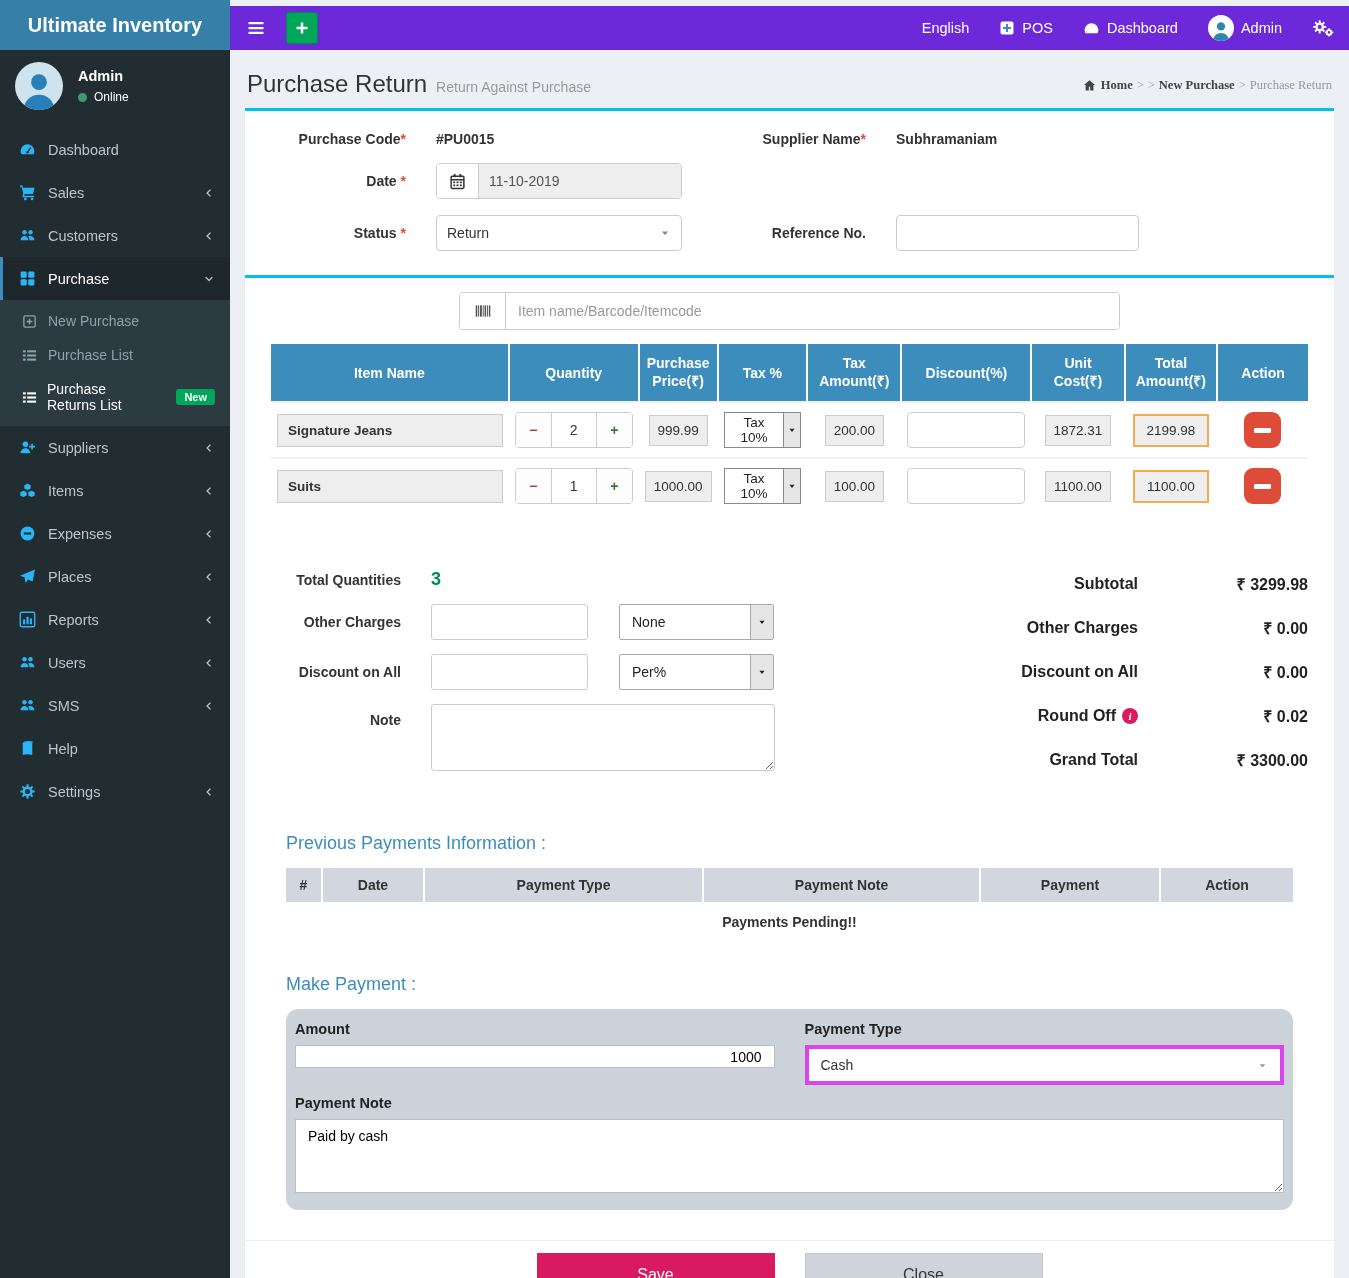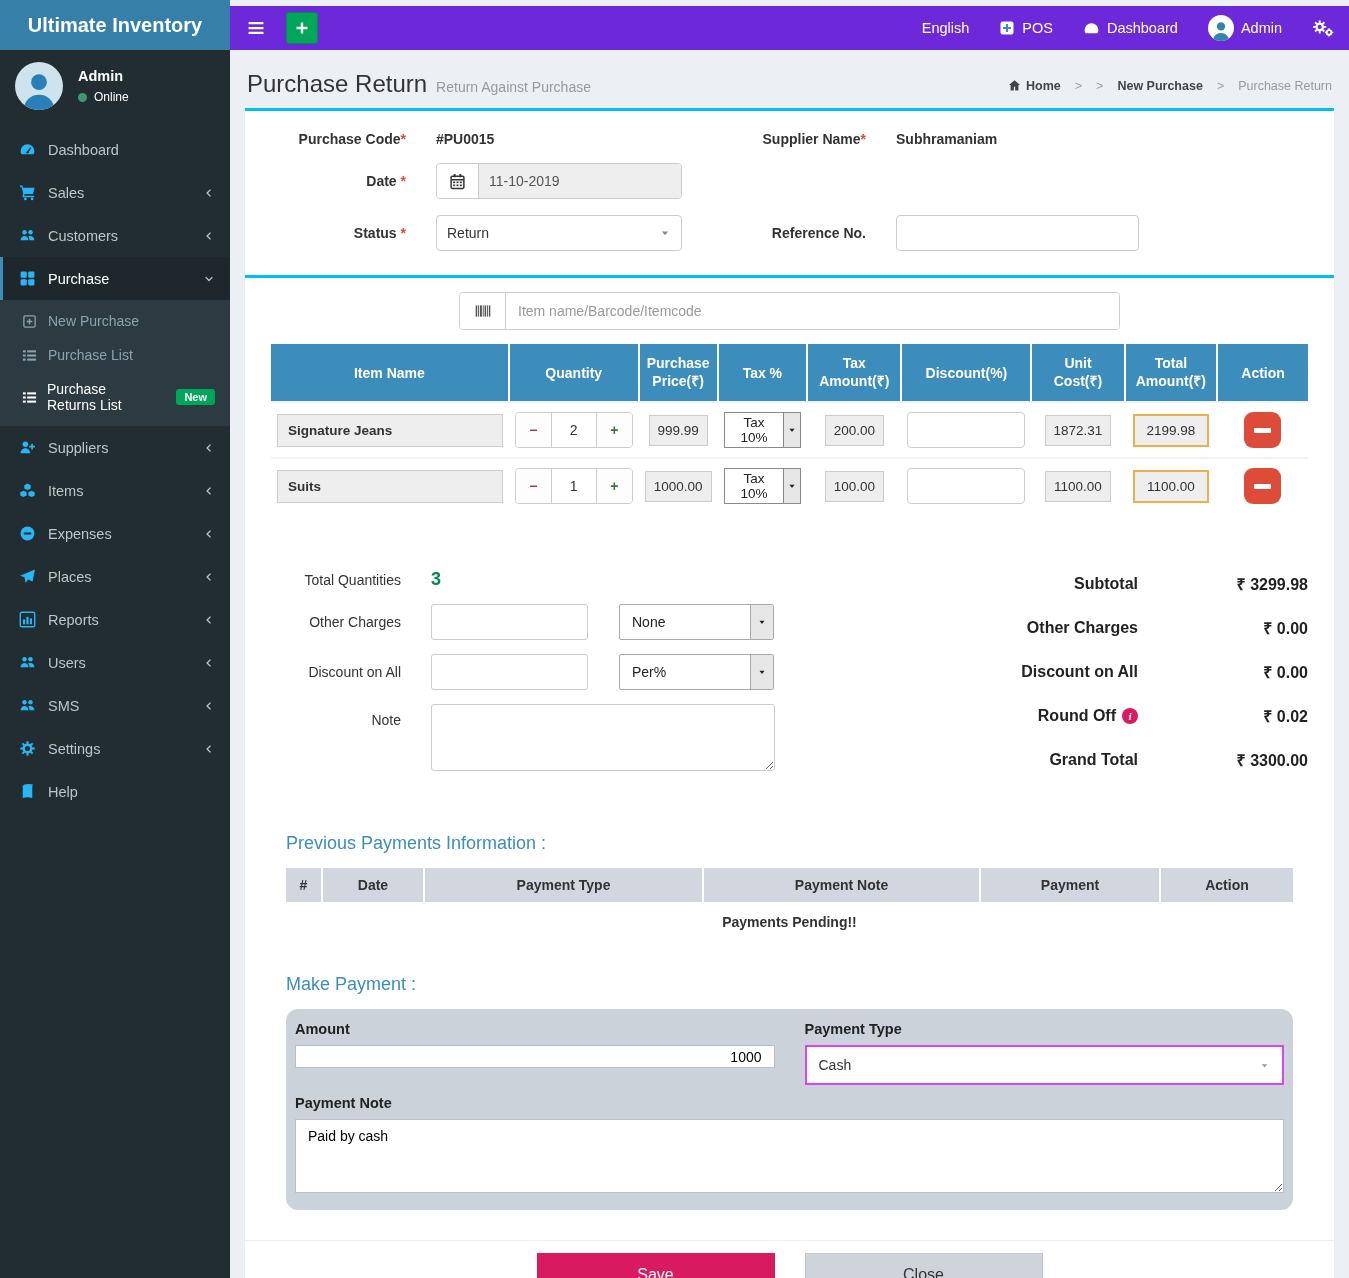--- a/index.html
+++ b/index.html
@@ -58,21 +58,21 @@
   .submenu-item .mi-icon { color:#8aa4af; width:16px; }
   .submenu-item.current { color:#fff; }
   .submenu-item.current .mi-icon { color:#fff; }
   .badge-new { background:#00a65a; color:#fff; font-size:11px; font-weight:700; padding:2px 8px; border-radius:3px; margin-left:8px; }
 
   
   .content { padding:15px 15px 0 15px; flex:1; }
   .content-header { display:flex; align-items:baseline; padding:5px 2px 10px 2px; }
   .page-title { font-size:24px; color:#333; font-weight:500; }
   .page-subtitle { font-size:14px; color:#999; margin-left:9px; }
-  .breadcrumb { margin-left:auto; display:flex; align-items:center; gap:14px; font-size:12.5px; color:#444; }
+  .breadcrumb { margin-left:auto; display:flex; align-items:center; gap:4px; font-size:12.5px; color:#444;font-family:Liberation Serif, serif; }
   .breadcrumb .crumb { cursor:pointer; font-weight:600; display:flex; align-items:center; gap:5px; }
   .breadcrumb .sep { color:#9aa0a6; }
   .breadcrumb .current { color:#999; font-weight:400; cursor:default; }
 
   
   .box { background:#fff; border-top:3px solid #00c0ef; box-shadow:0 1px 1px rgba(0,0,0,0.1); margin-bottom:15px; }
   .box-body { padding:20px 26px 0 26px; }
 
   
   .form-grid { display:grid; grid-template-columns:135px 246px 154px 243px; column-gap:30px; row-gap:16px; align-items:center; padding-bottom:24px; }
@@ -117,21 +117,21 @@
   .tax-select .tx-label { display:flex; align-items:center; padding:0 10px; font-size:13.5px; color:#222; }
   .tax-select .tx-btn { width:22px; background:#e6e6e6; border-left:1px solid #8a8a8a; display:flex; align-items:center; justify-content:center; color:#222; }
   .disc-input { width:118px; height:36px; border:1px solid #ccc; border-radius:4px; padding:0 8px; font-family:inherit; outline:none; }
   .del-btn { width:37px; height:36px; background:#dd4b39; border:0; border-radius:9px; display:inline-flex; align-items:center; justify-content:center; cursor:pointer; }
   .del-btn .bar { width:17px; height:5px; background:#fff; border-radius:1px; }
 
   
   .summary { display:flex; padding:28px 26px 34px 26px; }
   .sum-left { width:560px; }
   .sum-row { display:flex; align-items:center; margin-bottom:14px; }
-  .sum-label { width:130px; text-align:right; font-weight:400; color:#333; flex-shrink:0; }
+  .sum-label { width:130px; text-align:right; font-weight:700; color:#333; flex-shrink:0; }
   .sum-field { margin-left:30px; }
   .green-number { color:#008d4c; font-weight:700; font-size:18px; }
   .small-input { width:157px; height:36px; border:1px solid #c8cdd4; border-radius:3px; padding:0 8px; font-family:inherit; outline:none; }
   .native-select { display:inline-flex; height:36px; width:155px; border:1px solid #aaa; background:#fff; align-items:stretch; cursor:pointer; margin-left:31px; border-radius:2px; overflow:hidden; }
   .native-select .ns-label { display:flex; align-items:center; padding:0 12px; color:#222; flex:1; }
   .native-select .ns-btn { width:23px; background:#e6e6e6; border-left:1px solid #aaa; display:flex; align-items:center; justify-content:center; color:#222; }
   .note-textarea { width:344px; height:67px; border:1px solid #c8cdd4; border-radius:3px; padding:6px 8px; font-family:inherit; font-size:13.5px; resize:both; outline:none; }
   .sum-right { margin-left:auto; width:420px; padding-top:4px; }
   .tot-row { display:flex; margin-bottom:22px; }
   .tot-label { width:250px; text-align:right; font-weight:700; font-size:16px; color:#222; display:flex; justify-content:flex-end; align-items:center; gap:6px; }
@@ -146,21 +146,21 @@
   table.payments th:last-child { border-right:0; }
   table.payments td { padding:10px; text-align:center; font-weight:700; border-top:2px solid #fff; background:#fff; }
   .pay-empty { color:#333; }
 
   
   .pay-panel { background:#ccd2da; border-radius:12px; padding:12px 9px 14px 9px; margin-bottom:30px; }
   .pay-grid { display:flex; gap:30px; margin-bottom:10px; }
   .pay-col { flex:1; }
   .pay-label { font-weight:700; color:#222; margin-bottom:8px; font-size:14.5px; }
   .amount-input { width:100%; height:23px; border:1px solid #b8bfc8; background:#fff; padding:0 12px; text-align:right; font-family:inherit; font-size:14px; outline:none; }
-  .pay-select { height:40px; background:#fff; border:2px solid #d946ef; display:flex; align-items:center; padding:0 12px; cursor:pointer; }
+  .pay-select { height:40px; background:#fff; border:4px solid #d946ef; display:flex; align-items:center; padding:0 12px; cursor:pointer; }
   .pay-select .caret { margin-left:auto; color:#999; }
   .pay-note { width:100%; height:74px; border:1px solid #b8bfc8; background:#fff; padding:8px 12px; font-family:inherit; font-size:14px; resize:both; outline:none; }
 
   
   .box-footer { border-top:1px solid #ecedee; padding:12px 0 13px 0; display:flex; justify-content:center; gap:30px; }
   .btn-save { width:238px; height:44px; background:#d81b60; color:#fff; border:0; font-size:16px; font-family:inherit; cursor:pointer; }
   .btn-close { width:238px; height:44px; background:#ced4da; color:#333; border:1px solid #c2c8ce; font-size:16px; font-family:inherit; cursor:pointer; }
 </style>
 </head>
 <body>
@@ -561,37 +561,37 @@
         <span>SMS</span>
         <span class="arrow">
             <svg width="12" height="12">
               <use href="#i-chevron-left"></use>
             </svg>
           </span>
       </li>
       <li class="menu-item">
         <span class="mi-icon">
             <svg width="17" height="17">
+              <use href="#i-book"></use>
+            </svg>
+          </span>
+        <span>Help</span>
+      </li>
+      <li class="menu-item">
+        <span class="mi-icon">
+            <svg width="17" height="17">
               <use href="#i-gear"></use>
             </svg>
           </span>
         <span>Settings</span>
         <span class="arrow">
             <svg width="12" height="12">
               <use href="#i-chevron-left"></use>
             </svg>
           </span>
-      </li>
-      <li class="menu-item">
-        <span class="mi-icon">
-            <svg width="17" height="17">
-              <use href="#i-book"></use>
-            </svg>
-          </span>
-        <span>Help</span>
       </li>
     </ul>
   </aside>
 
   <div class="main">
     <div class="content">
       <div class="content-header">
         <span class="page-title">Purchase Return</span>
         <span class="page-subtitle">Return Against Purchase</span>
         <div class="breadcrumb">

